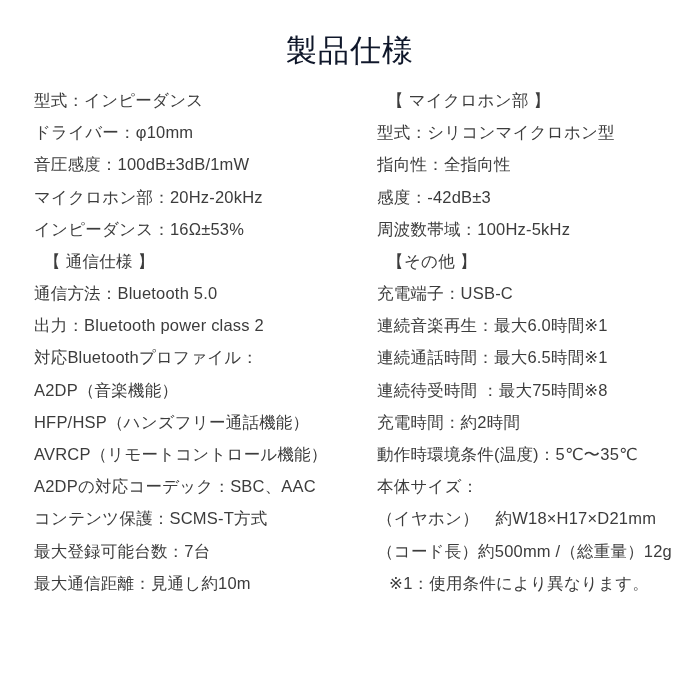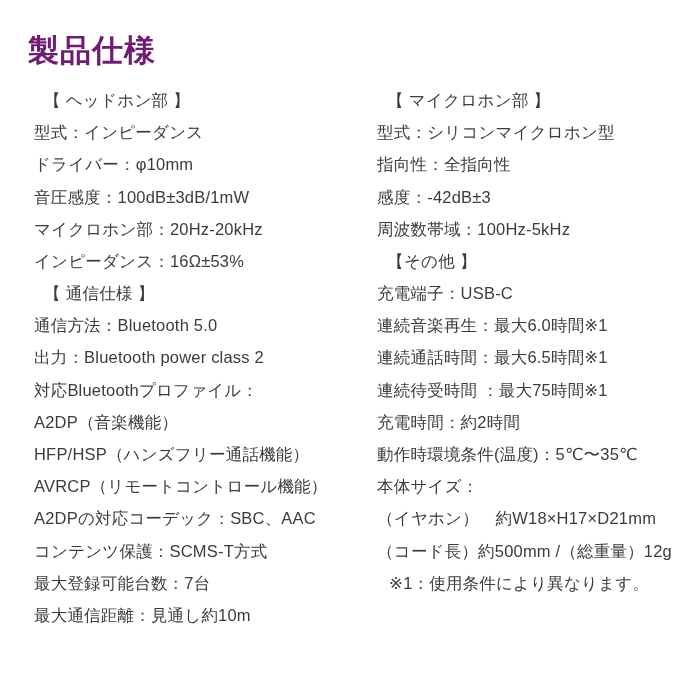--- a/index.html
+++ b/index.html
@@ -16,25 +16,26 @@
   }
   .page {
     position: relative;
     width: 700px;
     height: 700px;
     box-sizing: border-box;
     padding: 34px 28px 10px 28px;
   }
   .page-title {
     font-size: 31px;
-    font-weight: 700;
-    color: #701a75;
+    font-weight: 400;
+    color: #0f172a;
     letter-spacing: 1px;
     margin: 0 0 16px 0;
     line-height: 1.1;
+    text-align: center;
   }
   .columns {
     display: flex;
     flex-direction: row;
     align-items: flex-start;
     gap: 0px;
   }
   .col {
     width: 330px;
     box-sizing: border-box;
@@ -70,21 +71,20 @@
   }
 </style>
 </head>
 <body>
 
 <div class="page">
   <h1 class="page-title">製品仕様</h1>
 
   <div class="columns">
     <div class="col col-left">
-        <div class="section-head">【 ヘッドホン部 】</div>
         <div class="spec-line">型式：インピーダンス</div>
         <div class="spec-line">ドライバー：φ10mm</div>
         <div class="spec-line">音圧感度：100dB±3dB/1mW</div>
         <div class="spec-line">マイクロホン部：20Hz-20kHz</div>
         <div class="spec-line">インピーダンス：16Ω±53%</div>
         <div class="section-head">【 通信仕様 】</div>
         <div class="spec-line">通信方法：Bluetooth 5.0</div>
         <div class="spec-line">出力：Bluetooth power class 2</div>
         <div class="spec-line">対応Bluetoothプロファイル：</div>
         <div class="spec-line">A2DP（音楽機能）</div>
@@ -98,21 +98,21 @@
     <div class="col col-right">
         <div class="section-head">【 マイクロホン部 】</div>
         <div class="spec-line">型式：シリコンマイクロホン型</div>
         <div class="spec-line">指向性：全指向性</div>
         <div class="spec-line">感度：-42dB±3</div>
         <div class="spec-line">周波数帯域：100Hz-5kHz</div>
         <div class="section-head">【その他 】</div>
         <div class="spec-line">充電端子：USB-C</div>
         <div class="spec-line">連続音楽再生：最大6.0時間※1</div>
         <div class="spec-line">連続通話時間：最大6.5時間※1</div>
-        <div class="spec-line">連続待受時間 ：最大75時間※1</div>
+        <div class="spec-line">連続待受時間 ：最大75時間※8</div>
         <div class="spec-line">充電時間：約2時間</div>
         <div class="spec-line">動作時環境条件(温度)：5℃〜35℃</div>
         <div class="spec-line">本体サイズ：</div>
         <div class="spec-line">（イヤホン）　約W18×H17×D21mm</div>
         <div class="spec-line">（コード長）約500mm /（総重量）12g</div>
         <div class="note-line">※1：使用条件により異なります。</div>
       </div>
   </div>
 </div>
 

